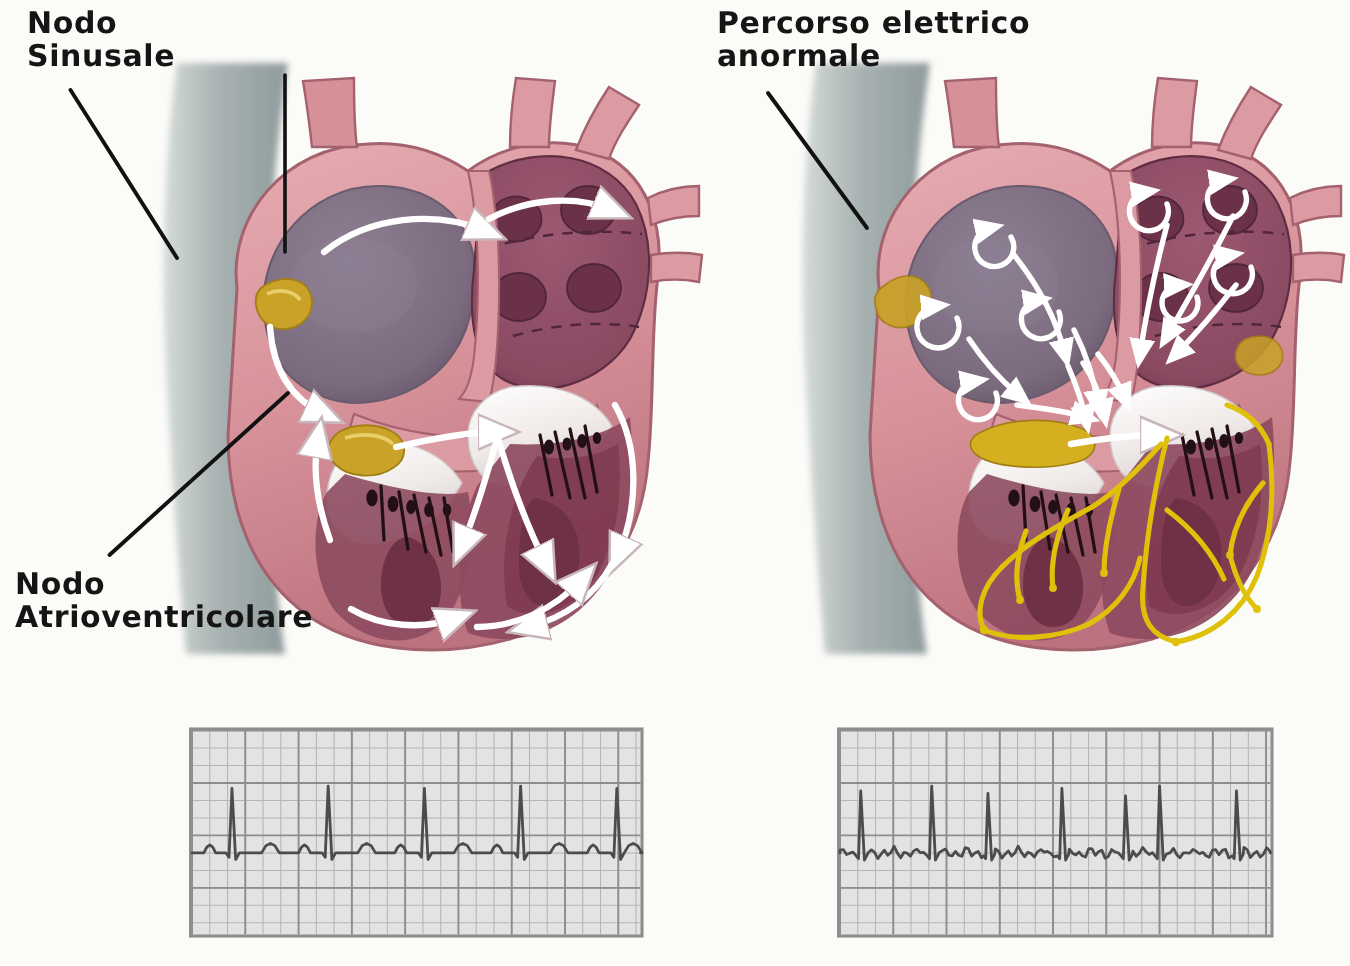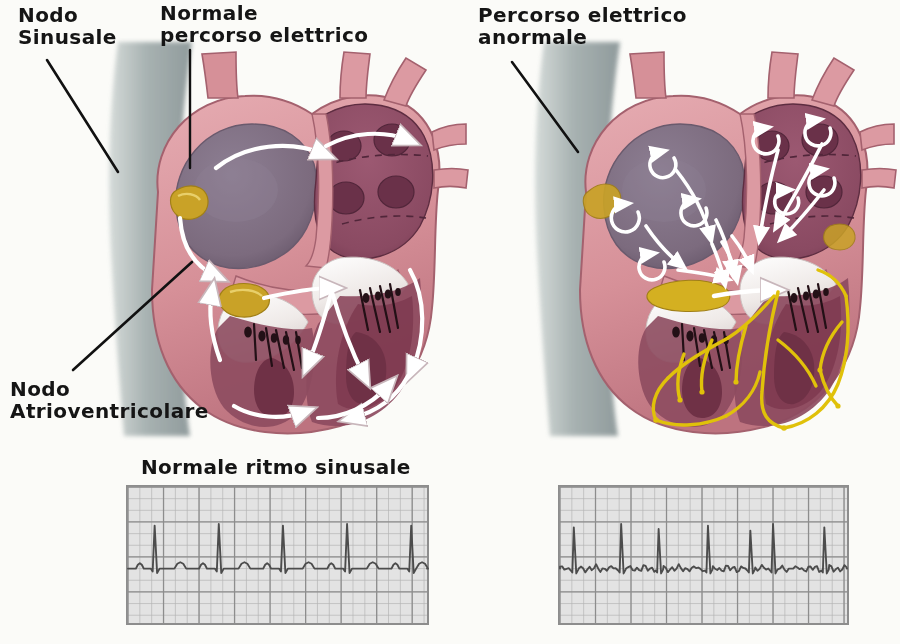--- a/index.html
+++ b/index.html
@@ -413,28 +413,25 @@
     <g stroke="#111111" fill="none" stroke-linecap="round">
       <path d="M47,60 L118,172" stroke-width="2.6"></path>
       <path d="M190,50 L190,168" stroke-width="2.4"></path>
       <path d="M512,62 L578,152" stroke-width="2.6"></path>
       <path d="M73,370 L192,262" stroke-width="2.6"></path>
     </g>
   </svg>
 
   <div class="lbl" id="lbl-sinusale">Nodo
 Sinusale</div>
-  <div class="lbl" id="lbl-normal-path">Normale
-percorso elettrico</div>
   <div class="lbl" id="lbl-abnormal-path">Percorso elettrico
 anormale</div>
   <div class="lbl" id="lbl-av-node">Nodo
 Atrioventricolare</div>
 
-  <div class="ecg-title" id="ecg-title-left">Normale ritmo sinusale</div>
 
   <div class="ecg-box" id="ecg-left">
     <svg id="ecg-left-svg" viewBox="0 0 303 140" preserveAspectRatio="none">
         <g>
           <line x1="0" y1="0" x2="0" y2="140" stroke="#b4b4b4" stroke-width="0.7"></line>
           <line x1="12" y1="0" x2="12" y2="140" stroke="#b4b4b4" stroke-width="0.7"></line>
           <line x1="24" y1="0" x2="24" y2="140" stroke="#b4b4b4" stroke-width="0.7"></line>
           <line x1="36" y1="0" x2="36" y2="140" stroke="#b4b4b4" stroke-width="0.7"></line>
           <line x1="48" y1="0" x2="48" y2="140" stroke="#b4b4b4" stroke-width="0.7"></line>
           <line x1="60" y1="0" x2="60" y2="140" stroke="#b4b4b4" stroke-width="0.7"></line>

